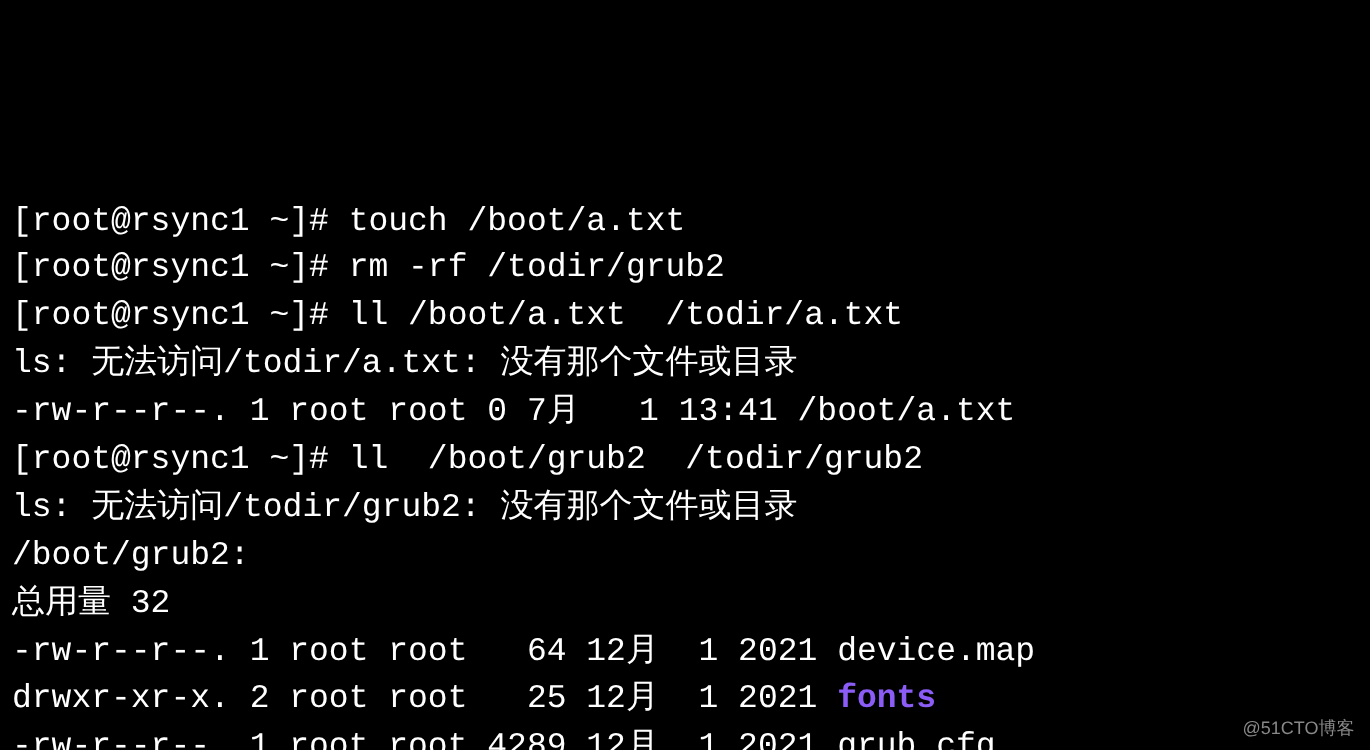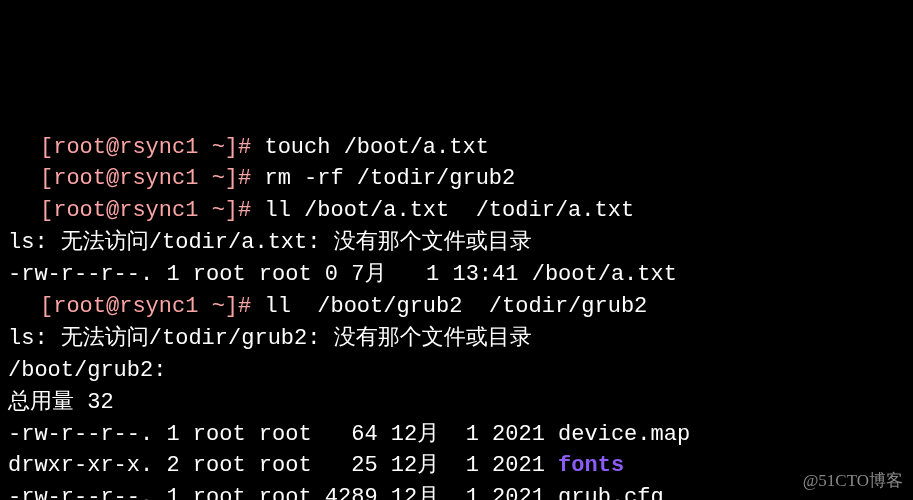--- a/index.html
+++ b/index.html
@@ -10,29 +10,29 @@
       font-size: 22px;
       line-height: 1.45;
       padding: 4px 8px;
       white-space: pre;
       width: 913px;
       height: 500px;
       overflow: hidden;
       position: relative;
     }
     .line { display: block; }
-    .prompt { color: #fca5a5; margin-left: 32px; }
+    .prompt { color: #ffffff; }
     .dir-color { color: #8b5cf6; font-weight: bold; }
     .watermark {
       position: absolute;
       bottom: 6px;
       right: 10px;
       color: #888;
-      font-size: 17px;
-      font-family: Liberation Serif, serif;
+      font-size: 12px;
+      font-family: Liberation Sans, sans-serif;
       white-space: nowrap;
     }
   </style>
 </head>
 <body>
 
 
 
 <div id="terminal"><span class="line"><span class="prompt">[root@rsync1 ~]#</span> <span>touch /boot/a.txt</span></span><span class="line"><span class="prompt">[root@rsync1 ~]#</span> <span>rm -rf /todir/grub2</span></span><span class="line"><span class="prompt">[root@rsync1 ~]#</span> <span>ll /boot/a.txt  /todir/a.txt</span></span><span class="line"><span>ls: 无法访问/todir/a.txt: 没有那个文件或目录</span></span><span class="line"><span>-rw-r--r--. 1 root root 0 7月   1 13:41 /boot/a.txt</span></span><span class="line"><span class="prompt">[root@rsync1 ~]#</span> <span>ll  /boot/grub2  /todir/grub2</span></span><span class="line"><span>ls: 无法访问/todir/grub2: 没有那个文件或目录</span></span><span class="line"><span>/boot/grub2:</span></span><span class="line"><span>总用量 32</span></span><span class="line"><span>-rw-r--r--. 1 root root   64 12月  1 2021 <span>device.map</span></span></span><span class="line"><span>drwxr-xr-x. 2 root root   25 12月  1 2021 <span class="dir-color">fonts</span></span></span><span class="line"><span>-rw-r--r--. 1 root root 4289 12月  1 2021 <span>grub.cfg</span></span></span></div>
 <div class="watermark">@51CTO博客</div>

